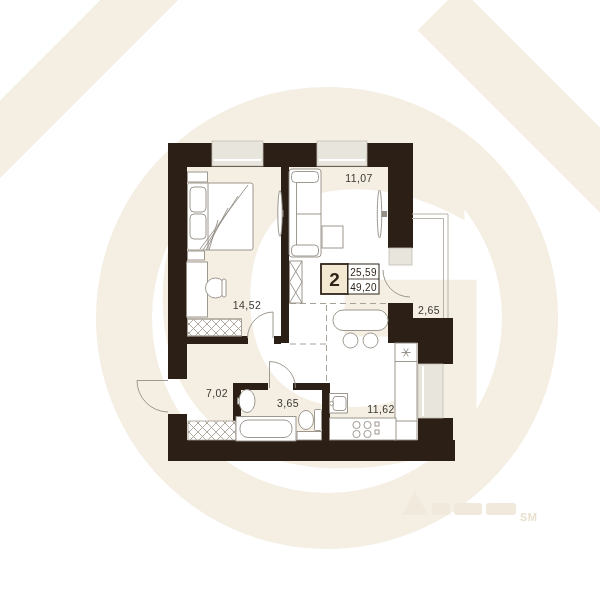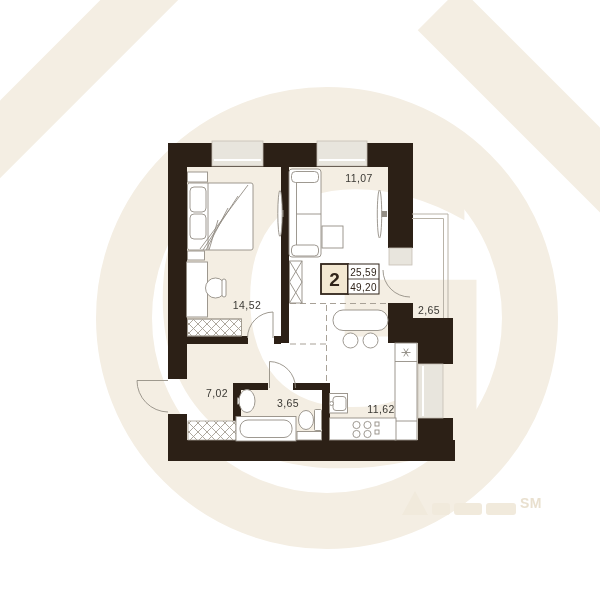--- a/index.html
+++ b/index.html
@@ -6,21 +6,21 @@
   .stage{position:relative;width:600px;height:600px;font-family:"Liberation Sans",sans-serif;}
   .stage svg{position:absolute;left:0;top:0;}
   .wm-letter{font-family:"DejaVu Sans",sans-serif;font-weight:700;}
   .room-label{font-family:"Liberation Sans",sans-serif;font-size:10.5px;letter-spacing:.4px;fill:#3a3833;}
   .badge-num{font-family:"Liberation Sans",sans-serif;font-size:19px;font-weight:700;fill:#30241a;}
   .badge-val{font-family:"Liberation Sans",sans-serif;font-size:10px;letter-spacing:.3px;fill:#30241a;}
   .brandmark{position:absolute;left:400px;top:487px;width:150px;height:36px;}
   .brandmark .bar{position:absolute;background:#f1eadc;border-radius:3px;height:12px;top:16px;}
   .brandmark .icon{position:absolute;left:2px;top:4px;width:0;height:0;
     border-left:13px solid transparent;border-right:13px solid transparent;border-bottom:24px solid #f1eadc;}
-  .brandmark .tm{position:absolute;left:120px;top:8px;font-size:14px;font-weight:700;color:#e9e0cf;letter-spacing:.5px;}
+  .brandmark .tm{position:absolute;left:120px;top:24px;font-size:11px;font-weight:700;color:#e9e0cf;letter-spacing:.5px;}
 </style>
 </head>
 <body>
 
 <div class="stage">
 
   <svg width="600" height="600">
     <circle cx="327" cy="318" r="203" fill="none" stroke="#f4eee3" stroke-width="56"></circle>
     <rect x="-75" y="37" width="300" height="55" fill="#f4eee3" transform="rotate(-45 75 65)"></rect>
     <rect x="395" y="85" width="300" height="60" fill="#f4eee3" transform="rotate(45 545 115)"></rect>

